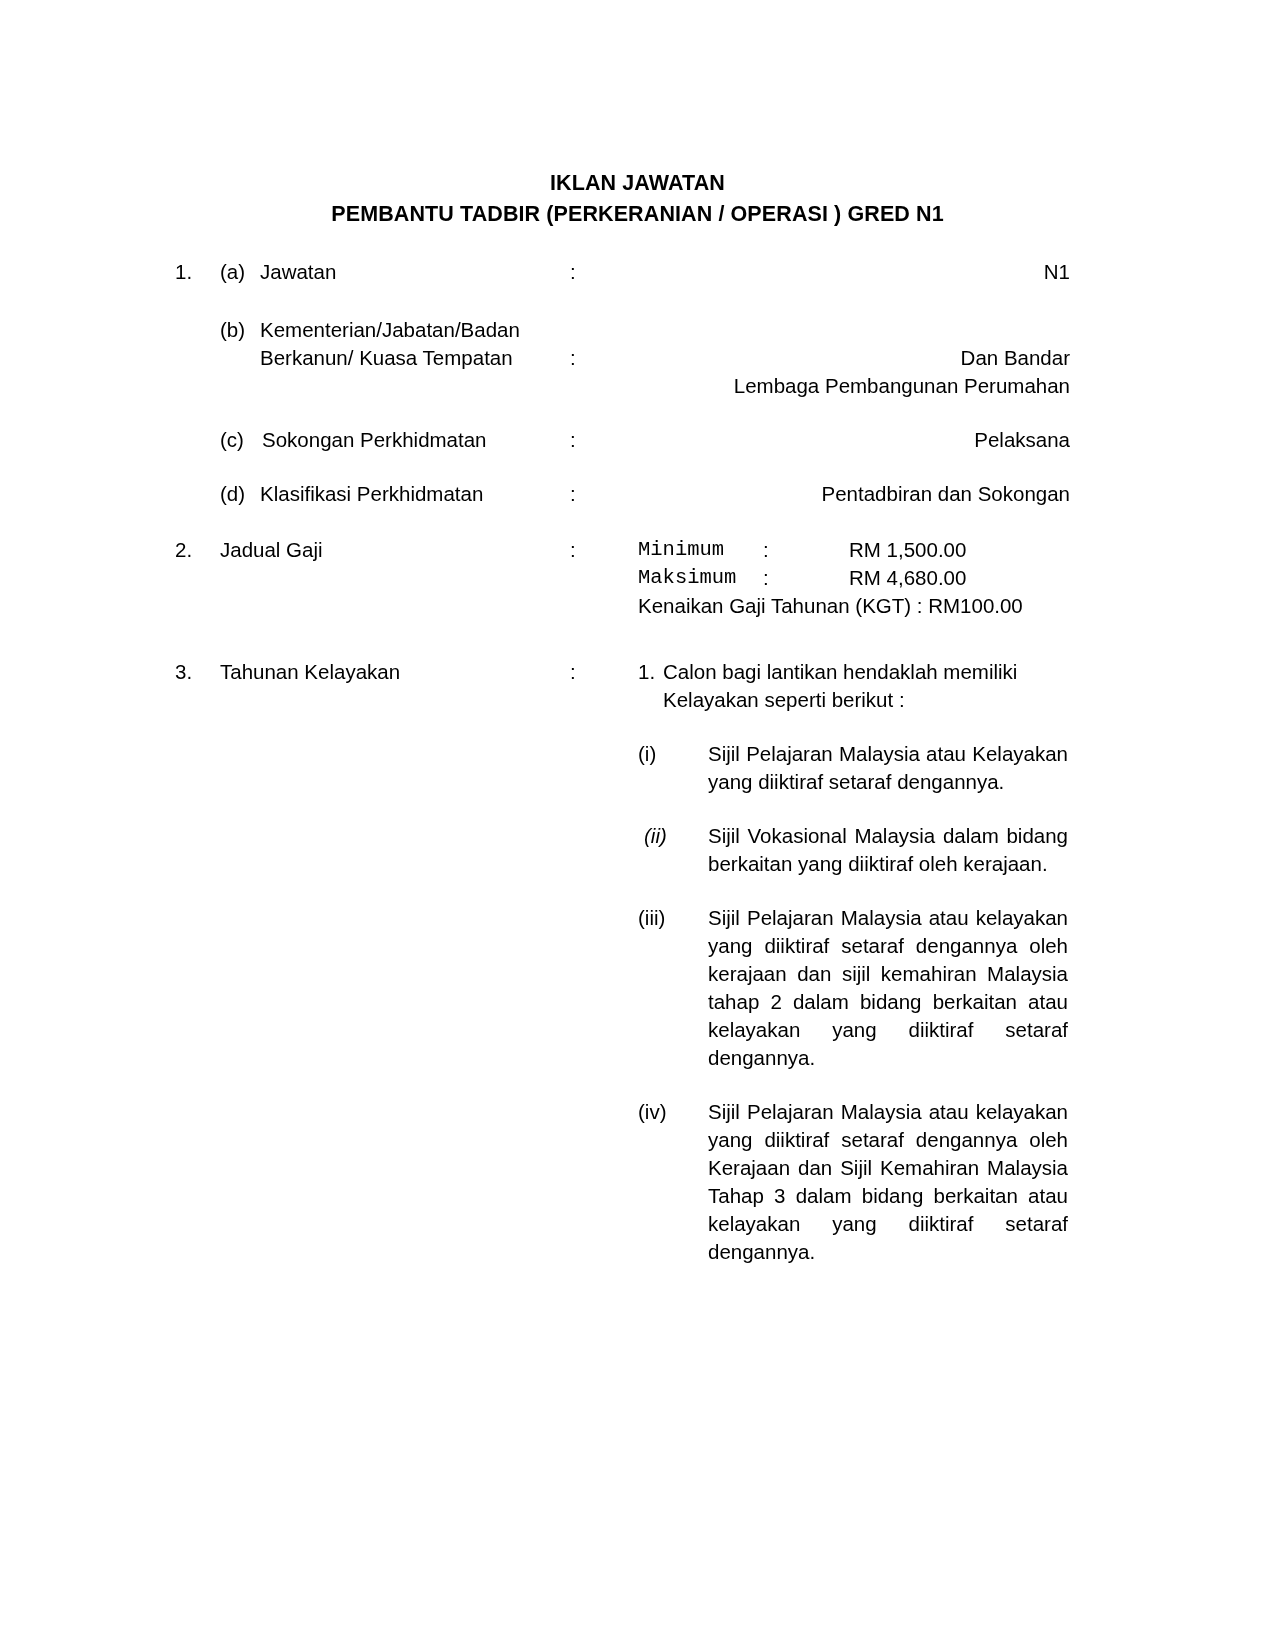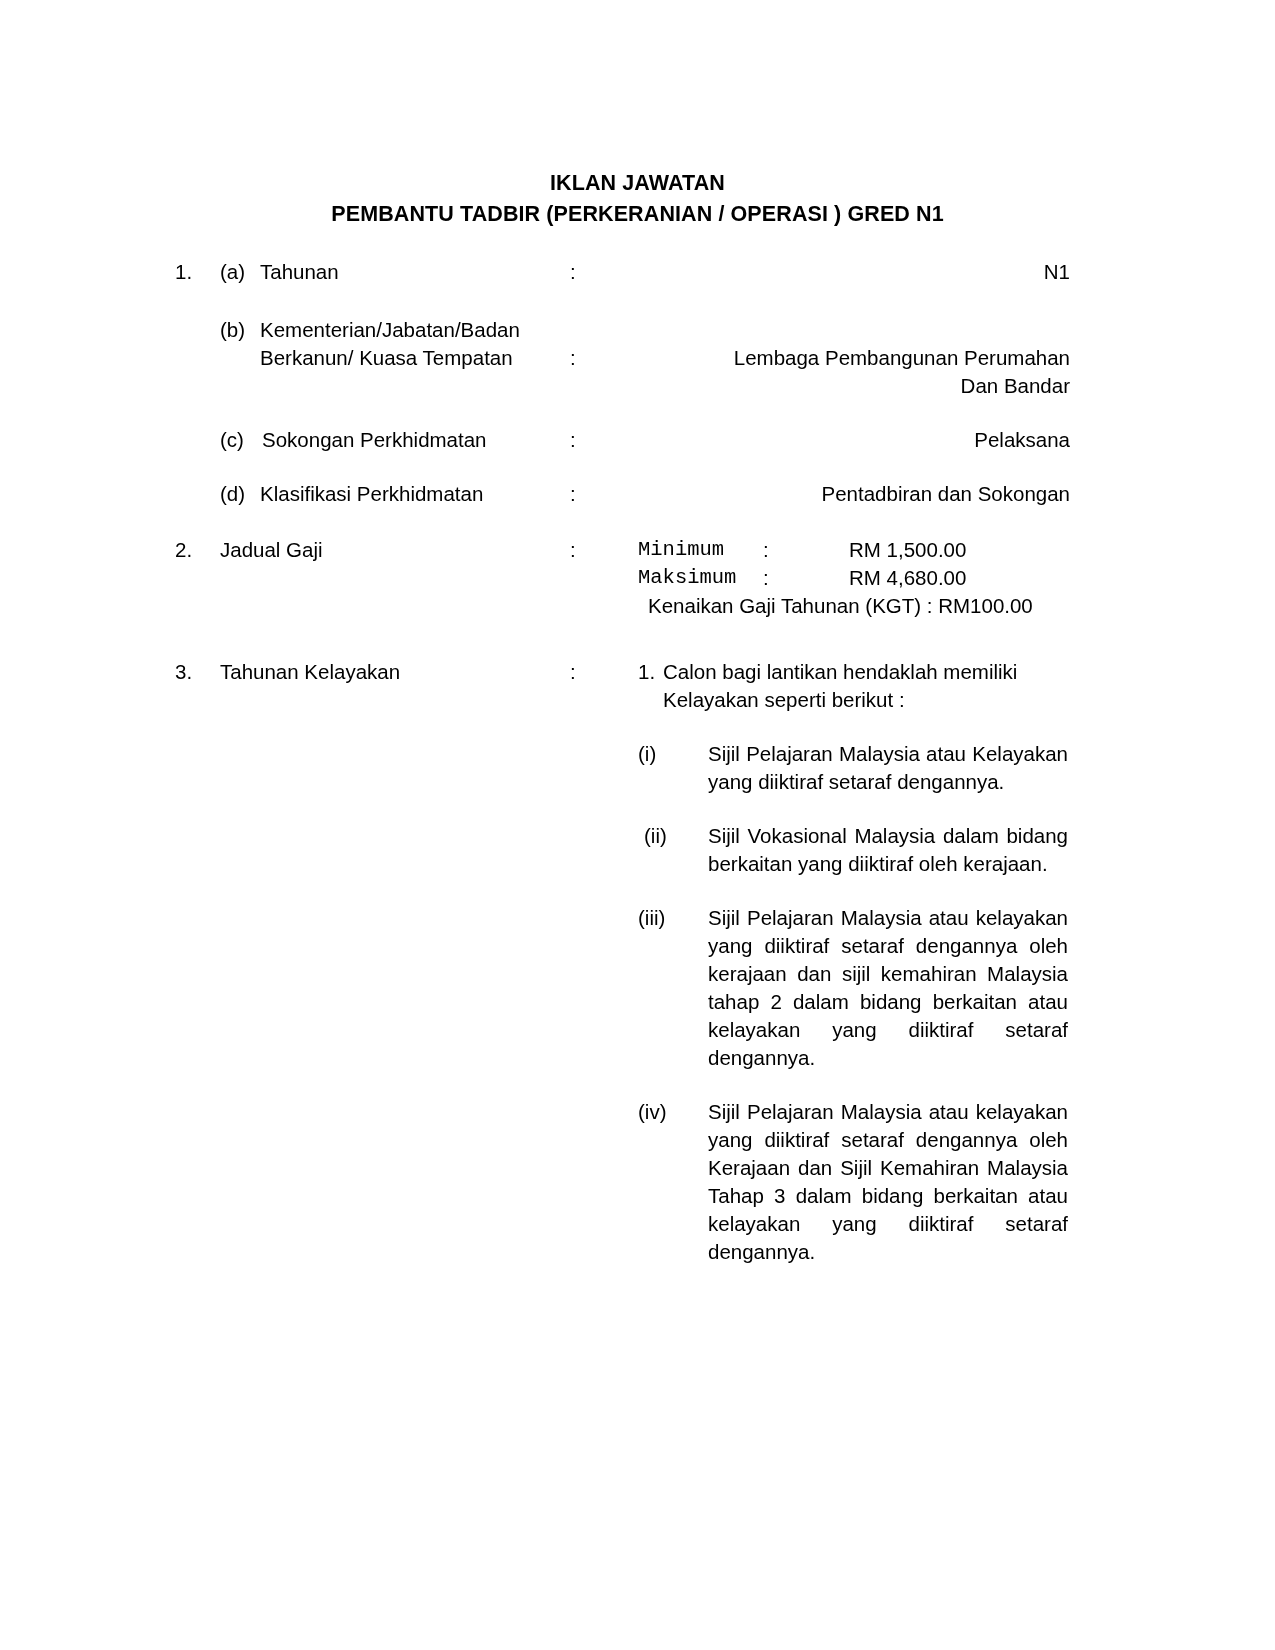--- a/index.html
+++ b/index.html
@@ -90,21 +90,21 @@
   .spacer-38 { height: 38px; }
 
   
   .salary-line {
     display: flex;
     line-height: 28px;
   }
   .sal-name { width: 125px; flex: 0 0 125px; font-family: Liberation Mono, monospace; }
   .sal-colon { width: 86px; flex: 0 0 86px; }
   .sal-amt { flex: 0 0 auto; text-align: right; }
-  .salary-kgt { display: block; line-height: 28px; white-space: nowrap; margin-left: 10px; }
+  .salary-kgt { display: block; line-height: 28px; white-space: nowrap; }
 
   
   .qual-intro {
     display: block;
     line-height: 28px;
   }
   .qual-intro .qi-num {
     display: inline-block;
     width: 25px;
   }
@@ -119,20 +119,21 @@
     line-height: 28px;
   }
   .qi-marker {
     flex: 0 0 70px;
     width: 70px;
   }
   .qi-marker.offset {
     padding-left: 6px;
     flex: 0 0 64px;
     width: 64px;
+    font-style: italic;
   }
   .qi-text {
     flex: 1 1 auto;
     text-align: justify;
     text-justify: inter-word;
     max-width: 360px;
   }
 </style>
 </head>
 <body>
@@ -142,43 +143,43 @@
   <div class="title-block">
     <div class="title-line">IKLAN JAWATAN</div>
     <div class="title-line">PEMBANTU TADBIR (PERKERANIAN / OPERASI ) GRED N1</div>
   </div>
 
   <div class="doc-body">
 
     <div class="row">
       <div class="col-num">1.</div>
       <div class="col-label">
-        <span class="lab-key">(a)</span><span class="lab-text">Tahunan</span>
+        <span class="lab-key">(a)</span><span class="lab-text">Jawatan</span>
       </div>
       <div class="col-colon">:</div>
       <div class="col-value">
         <span class="value-line">N1</span>
       </div>
     </div>
 
     <div class="spacer-30"></div>
 
     <div class="row">
       <div class="col-num"></div>
       <div class="col-label">
         <span class="lab-key">(b)</span><span class="lab-text">Kementerian/Jabatan/Badan</span>
         <span class="lab-cont">Berkanun/ Kuasa Tempatan</span>
       </div>
       <div class="col-colon">
         <span style="display:block;height:28px;"></span><span>:</span>
       </div>
       <div class="col-value">
         <span style="display:block;height:28px;"></span>
+        <span class="value-line">Dan Bandar</span>
         <span class="value-line">Lembaga Pembangunan Perumahan</span>
-        <span class="value-line">Dan Bandar</span>
       </div>
     </div>
 
     <div class="spacer-26"></div>
 
     <div class="row">
       <div class="col-num"></div>
       <div class="col-label">
         <span class="lab-key wide">(c)</span><span class="lab-text">Sokongan Perkhidmatan</span>
       </div>

